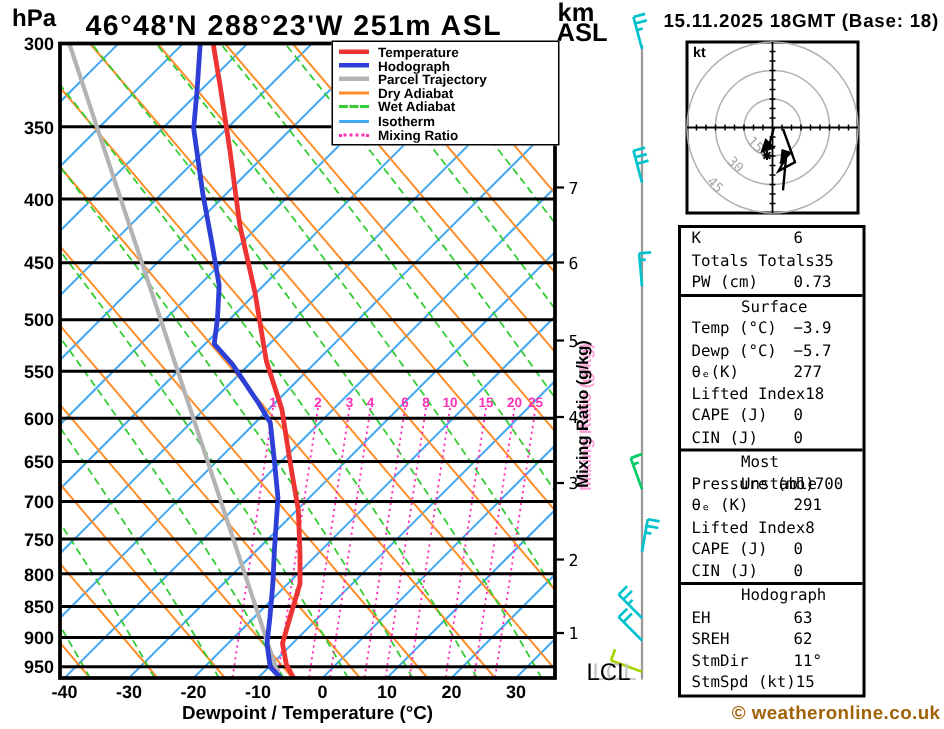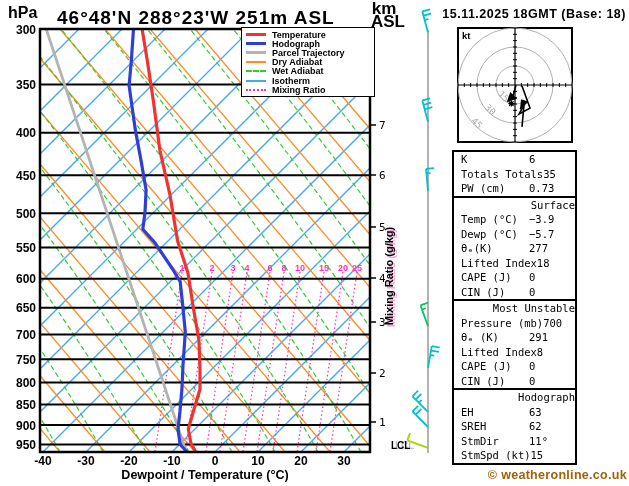--- a/index.html
+++ b/index.html
@@ -9,36 +9,36 @@
   .ptick{font:bold 12px "Liberation Sans",sans-serif;fill:#000;}
   .xtick{font:bold 12px "Liberation Sans",sans-serif;fill:#000;}
   .kmtick{font:11px "DejaVu Sans Mono",monospace;fill:#000;}
   .mrlabel{font:bold 9px "Liberation Sans",sans-serif;}
   .ringlabel{font:9px "DejaVu Sans Mono",monospace;fill:#a8a8a8;}
   .hpa{position:absolute;left:8px;top:4px;font-weight:600;font-size:16px;}
   .title{position:absolute;left:57px;top:7px;font-weight:bold;font-size:19px;letter-spacing:1px;}
   .kmasl{position:absolute;left:371px;top:2px;font-weight:600;font-size:17px;line-height:13px;text-align:center;width:26px;}
   .date{position:absolute;right:3px;top:7px;font-weight:bold;font-size:12.5px;letter-spacing:0.5px;}
   .kt{position:absolute;left:462px;top:30px;font-weight:bold;font-size:9.5px;}
-  .legend{position:absolute;left:241px;top:27px;width:134px;border:1.5px solid #000;background:#fff;
+  .legend{position:absolute;left:221px;top:27px;width:152px;border:1.5px solid #000;background:#fff;
           padding:2px 16px 2px 4px;box-sizing:border-box;z-index:5;}
   .legend-row{display:flex;align-items:center;height:9.2px;}
   .legend-swatch{width:20px;margin-right:6px;flex:none;}
   .legend-label{font-weight:bold;font-size:9px;white-space:nowrap;}
   .mixlabel{position:absolute;left:389px;top:276px;transform:translate(-50%,-50%) rotate(-90deg);
             white-space:nowrap;font-weight:bold;font-size:11px;color:#000;
             text-shadow:-2px 2px 0 #ffa0d8;z-index:2;}
-  .lcl{position:absolute;left:391px;top:440px;font-weight:bold;font-size:10px;color:#000;
+  .lcl{position:absolute;left:391px;top:440px;font-weight:normal;font-size:16px;color:#000;
        text-shadow:4px 0 0 #c4c4c4;}
   .xlabel{position:absolute;left:95px;top:468px;width:220px;text-align:center;font-weight:bold;font-size:12.5px;}
   .stats{position:absolute;left:452px;top:150px;width:125px;border:2px solid #000;background:#fff;
          box-sizing:border-box;font-family:"DejaVu Sans Mono",monospace;font-size:10.5px;}
   .tsection{border-top:2px solid #000;}
   .tsection:first-child{border-top:none;}
-  .theader{height:14.5px;line-height:14.5px;text-align:right;}
+  .theader{height:14.5px;line-height:14.5px;text-align:left;padding-left:40px;}
   .trow{display:flex;height:14.5px;line-height:14.5px;padding:0 4px 0 7px;}
   .tlabel{white-space:nowrap;}
   .tval{margin-left:auto;min-width:42px;text-align:left;white-space:nowrap;}
   .footer{position:absolute;right:2px;top:468px;font-weight:bold;font-size:12.5px;letter-spacing:0.3px;}
   .footer a{color:#a16207;text-decoration:none;}
 </style>
 </head>
 <body>
 
 <div class="stage">

